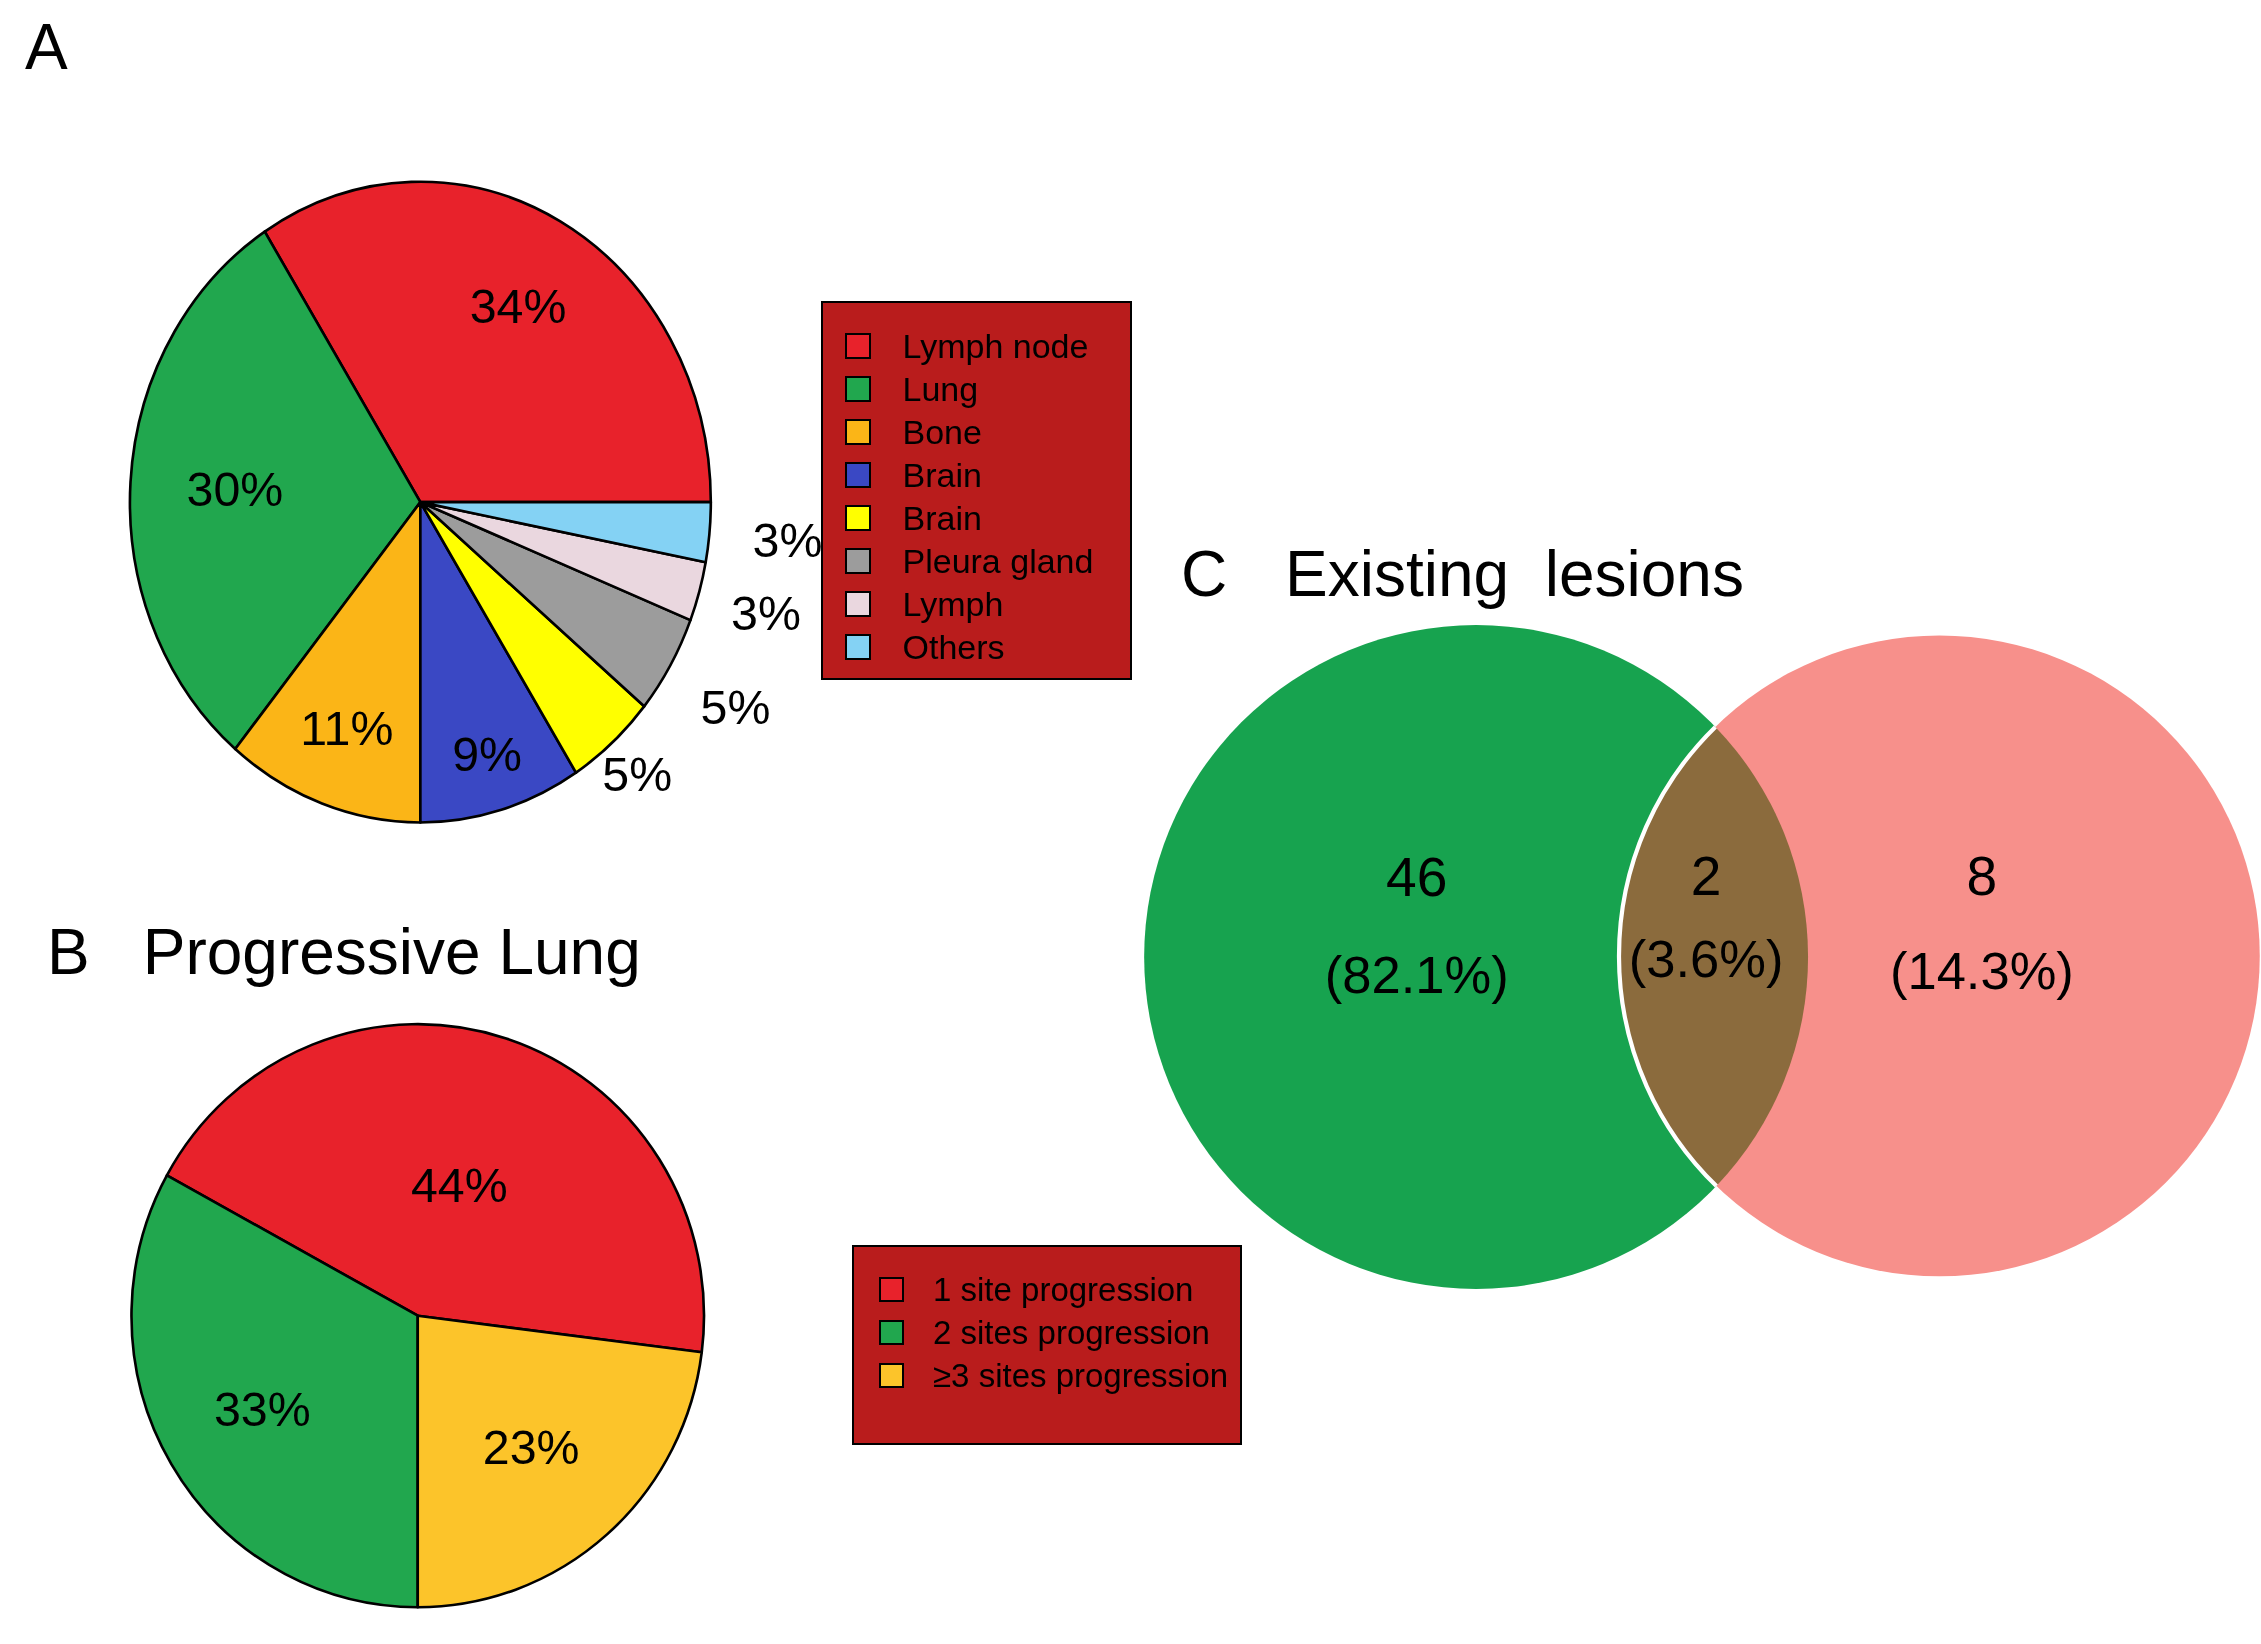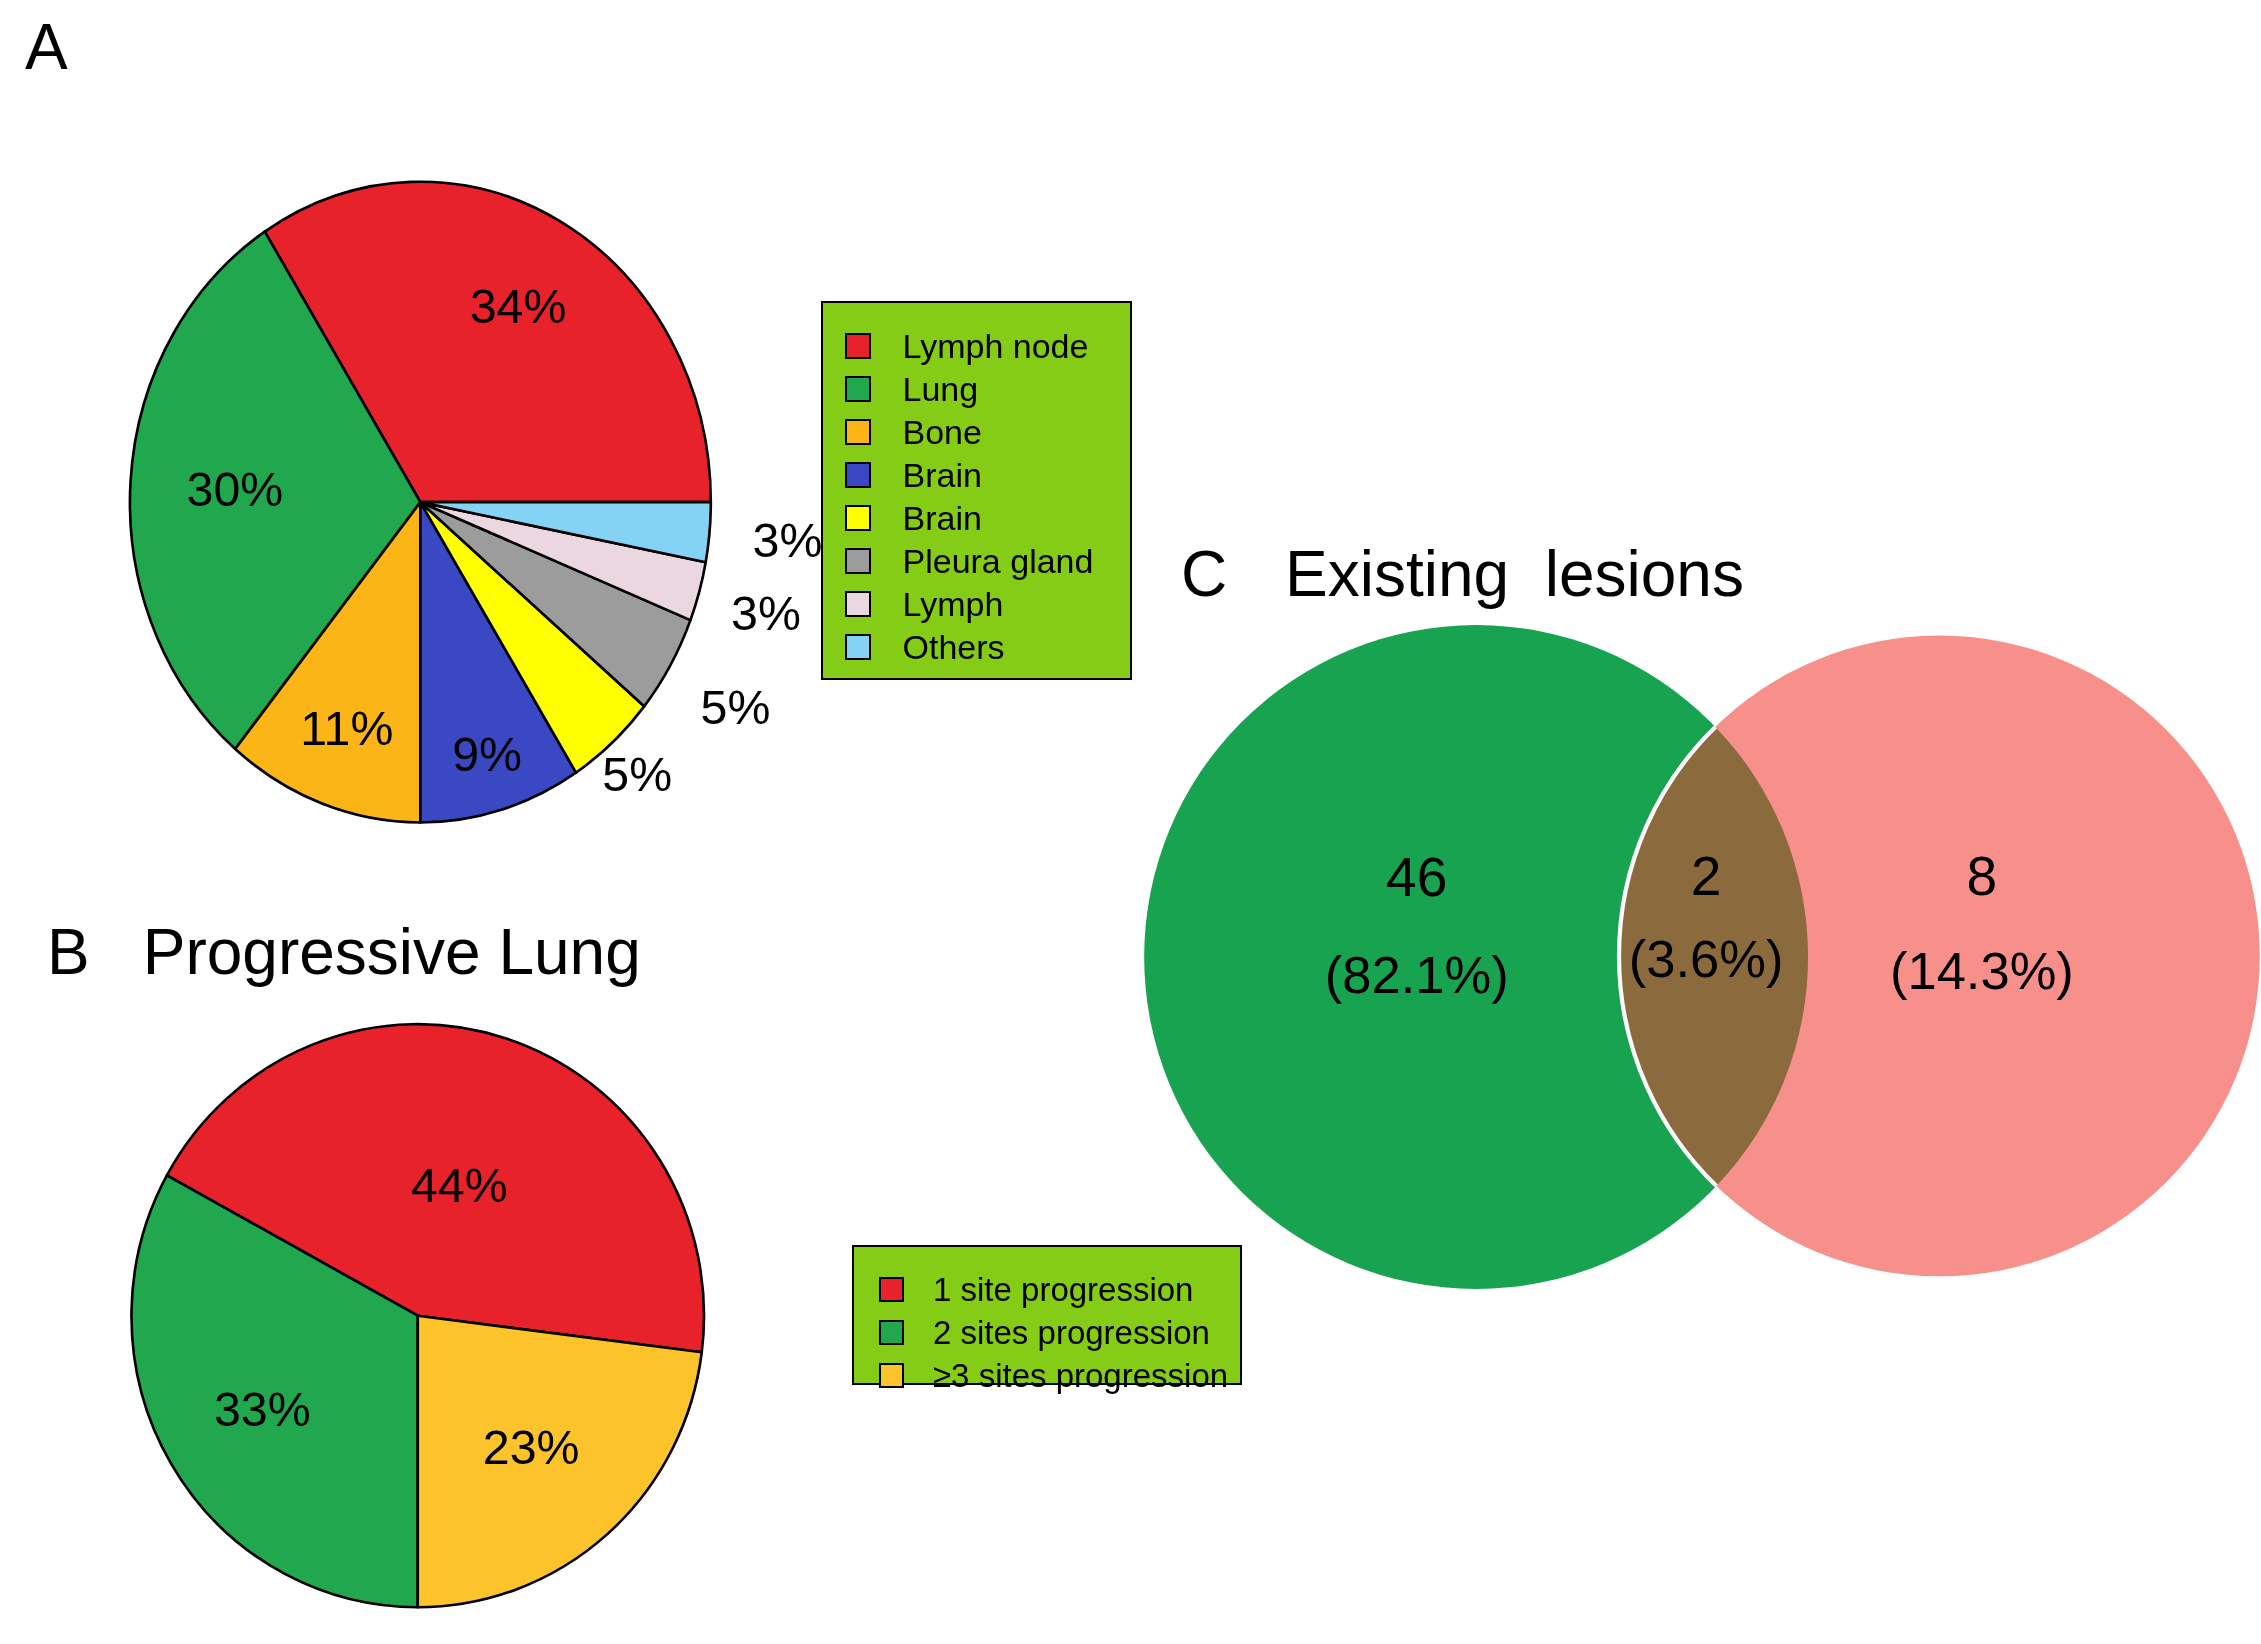--- a/index.html
+++ b/index.html
@@ -29,25 +29,25 @@
   }
   #title-c-letter{left:1181px;top:542px;}
   #title-c-existing{left:1285px;top:542px;}
   #title-c-new{left:1792px;top:542px;}
   #charts-svg{
     position:absolute;left:0;top:0;width:2261px;height:1644px;
   }
   .legend{
     position:absolute;
     border:2.6px solid #000;
-    background:#84cc16;
+    background:#b91c1c;
     box-sizing:border-box;
   }
   #legend-a{left:821px;top:301px;width:311px;height:379px;padding:21px 0 0 22px;}
-  #legend-b{left:852px;top:1245px;width:390px;height:140px;padding:21px 0 0 25px;}
+  #legend-b{left:852px;top:1245px;width:390px;height:200px;padding:21px 0 0 25px;}
   .legend-row{display:flex;align-items:center;height:43px;}
   #legend-a .legend-row{gap:31.5px;font-size:34px;}
   #legend-b .legend-row{gap:29px;font-size:33px;}
   .swatch{box-sizing:border-box;border:2.6px solid #000;flex:0 0 auto;}
   #legend-a .swatch{width:26px;height:26px;}
   #legend-b .swatch{width:25px;height:25px;}
   .legend-label{white-space:nowrap;line-height:1;}
   svg text{font-family:"Liberation Sans", sans-serif;fill:#000;}
 </style>
 </head>

